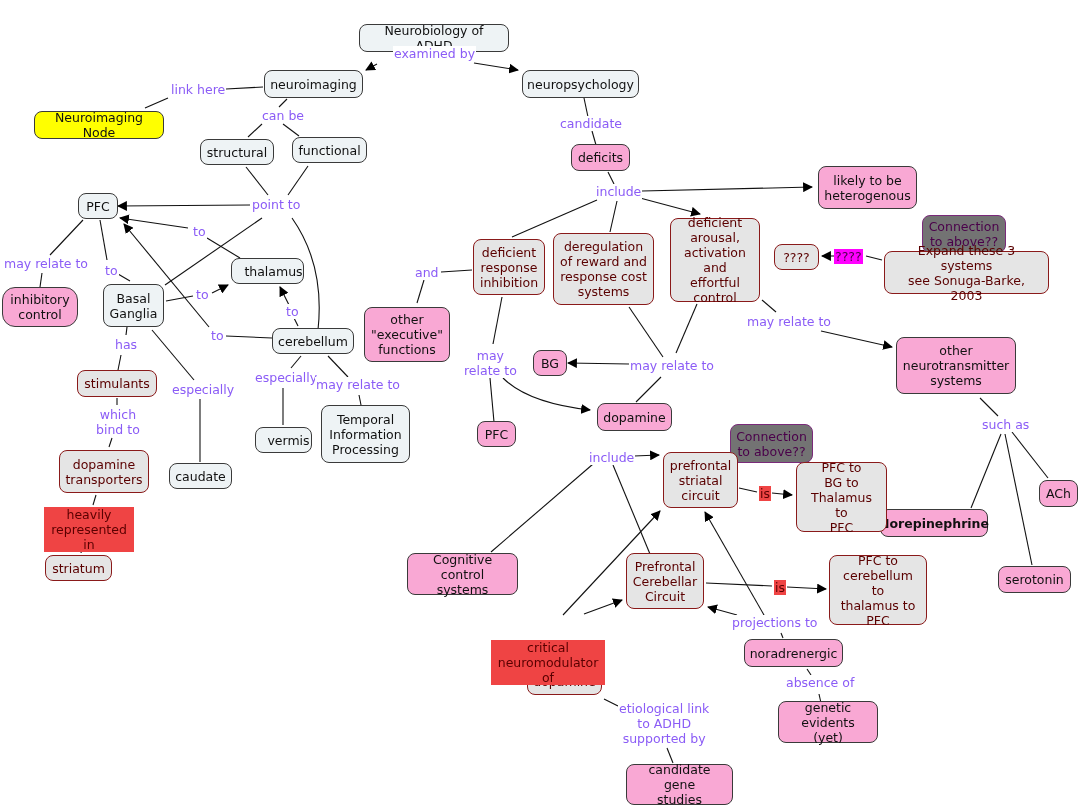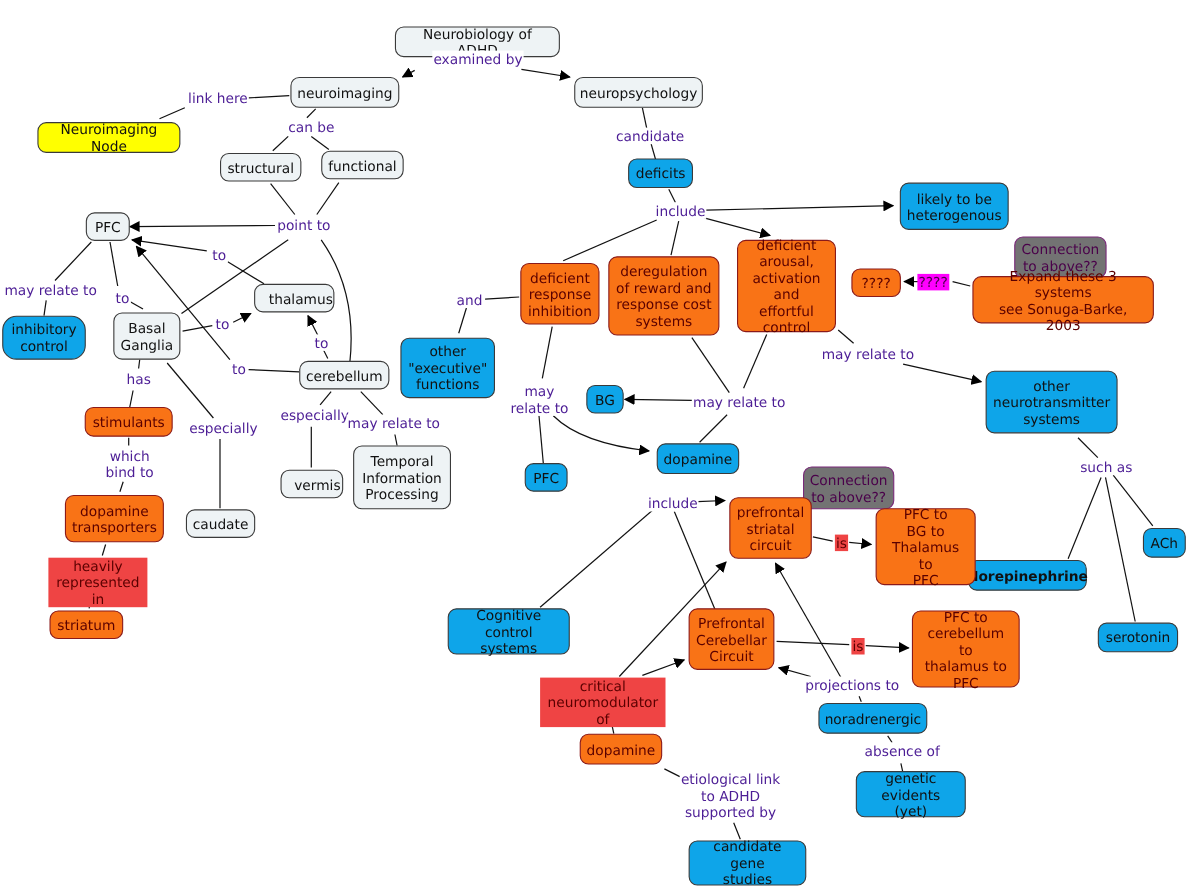--- a/index.html
+++ b/index.html
@@ -4,25 +4,25 @@
   <style>
     html, body { margin: 0; padding: 0; background: #ffffff; }
     body { width: 1081px; height: 806px; position: relative; overflow: hidden;
            font-family: "DejaVu Sans", "Liberation Sans", sans-serif; }
     #map { position: absolute; left: 0; top: 0; }
     .node { position: absolute; box-sizing: border-box; border: 1px solid #3a3a3a;
             border-radius: 8px; display: flex; align-items: center; justify-content: center;
             text-align: center; font-size: 12.5px; line-height: 15px; color: #111;
             padding: 2px 6px; white-space: pre-line; cursor: pointer; }
     .node.grey { background: #eef3f5; }
-    .node.white { background: #0ea5e9; }
-    .node.red { background: #f97316; color: #5a0000; border-color: #8a1a1a; }
+    .node.white { background: #f9a8d4; }
+    .node.red { background: #e5e5e5; color: #5a0000; border-color: #8a1a1a; }
     .node.yellow { background: #ffff00; }
     .node.magenta { background: #737373; color: #4a004a; border-color: #7a2a7a; }
-    .lbl { position: absolute; font-size: 12.5px; line-height: 15px; color: #4c1d95;
+    .lbl { position: absolute; font-size: 12.5px; line-height: 15px; color: #8b5cf6;
            text-align: center; white-space: pre-line; background: #fff; padding: 0 1px; }
     .lbl.redbg { background: #ef4444; color: #5a0000; }
     .lbl.magbg { background: #ff00ff; color: #4a004a; }
   </style>
 </head>
 <body>
 
 <svg id="map" width="1081" height="806">
   <defs>
     <marker id="arr" viewBox="0 0 10 10" refX="9" refY="5" markerWidth="9" markerHeight="9" orient="auto">
@@ -234,19 +234,19 @@
 <div class="lbl" style="left:414px;top:265px;">and</div>
 <div class="lbl" style="left:463px;top:348px;">may
 relate to</div>
 <div class="lbl" style="left:629px;top:358px;">may relate to</div>
 <div class="lbl" style="left:746px;top:314px;">may relate to</div>
 <div class="lbl magbg" style="left:834px;top:249px;">????</div>
 <div class="lbl" style="left:981px;top:417px;">such as</div>
 <div class="lbl" style="left:588px;top:450px;">include</div>
 <div class="lbl redbg" style="left:759px;top:486px;">is</div>
 <div class="lbl redbg" style="left:774px;top:580px;">is</div>
-<div class="lbl redbg" style="left:491px;top:616px;width:112px;text-align:center;">critical
+<div class="lbl redbg" style="left:491px;top:640px;width:112px;text-align:center;">critical
 neuromodulator of</div>
 <div class="lbl" style="left:731px;top:615px;">projections to</div>
 <div class="lbl" style="left:785px;top:675px;">absence of</div>
 <div class="lbl" style="left:618px;top:701px;">etiological link
 to ADHD
 supported by</div>
 
 </body></html>

